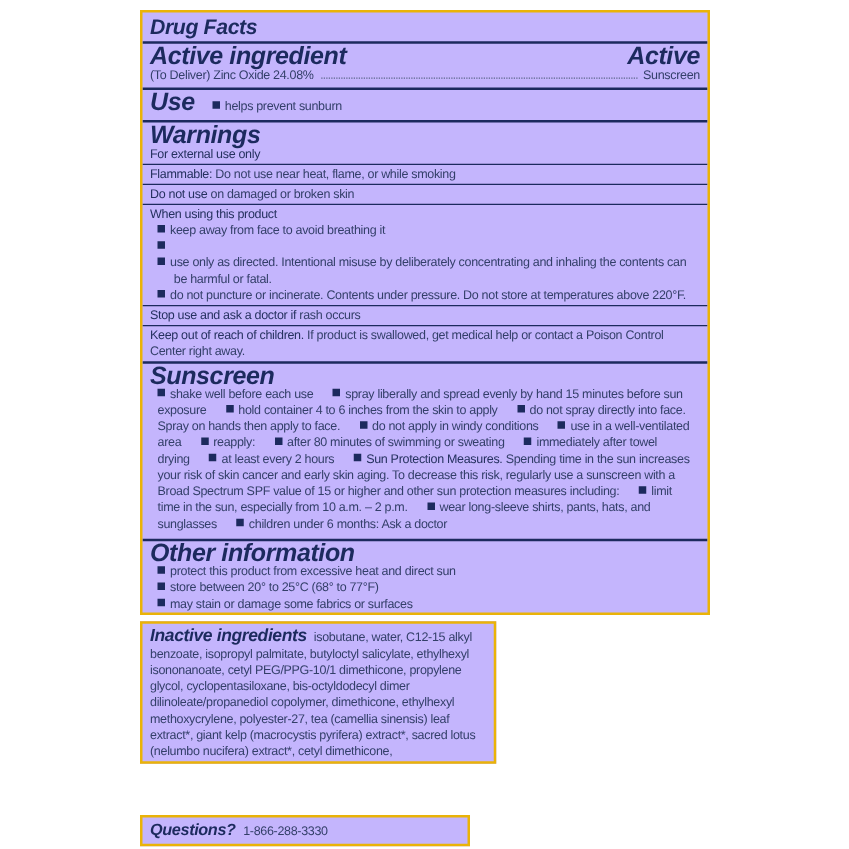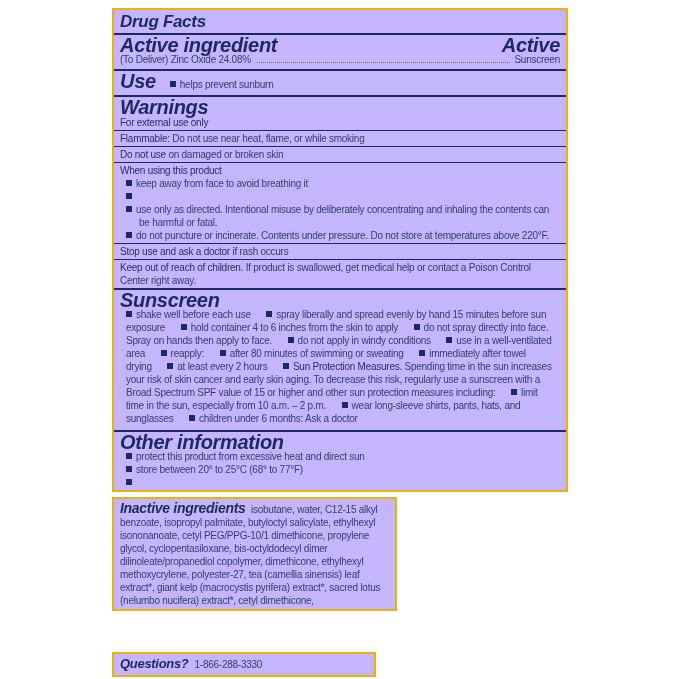--- a/index.html
+++ b/index.html
@@ -117,21 +117,21 @@
         <span class="dir-item"><span class="sq"></span><b></b><span>limit time in the sun, especially from 10 a.m. – 2 p.m.</span></span>
         <span class="dir-item"><span class="sq"></span><b></b><span>wear long-sleeve shirts, pants, hats, and sunglasses</span></span>
         <span class="dir-item"><span class="sq"></span><b></b><span>children under 6 months: Ask a doctor</span></span>
       </div>
     </div>
 
     <div class="sec">
       <h2>Other information</h2>
       <div class="bullet-line"><span class="sq"></span><span>protect this product from excessive heat and direct sun</span></div>
       <div class="bullet-line"><span class="sq"></span><span>store between 20° to 25°C (68° to 77°F)</span></div>
-      <div class="bullet-line"><span class="sq"></span></div>
+      <div class="bullet-line"><span class="sq"></span><span>may stain or damage some fabrics or surfaces</span></div>
     </div>
 
   </section>
 
   <section class="box inactive-box">
     <div class="flow">
       <h2 class="inline">Inactive ingredients</h2><span> isobutane, water, C12-15 alkyl benzoate, isopropyl palmitate, butyloctyl salicylate, ethylhexyl isononanoate, cetyl PEG/PPG-10/1 dimethicone, propylene glycol, cyclopentasiloxane, bis-octyldodecyl dimer dilinoleate/propanediol copolymer, dimethicone, ethylhexyl methoxycrylene, polyester-27, tea (camellia sinensis) leaf extract*, giant kelp (macrocystis pyrifera) extract*, sacred lotus (nelumbo nucifera) extract*, cetyl dimethicone, triethoxycaprylylsilane, beeswax, hydroxyacetophenone, sodium chloride, PEG-12 dimethicone crosspolymer, 1,2-hexanediol, caprylyl glycol, tocopherol, caprylyl methicone</span>
     </div>
   </section>
 

